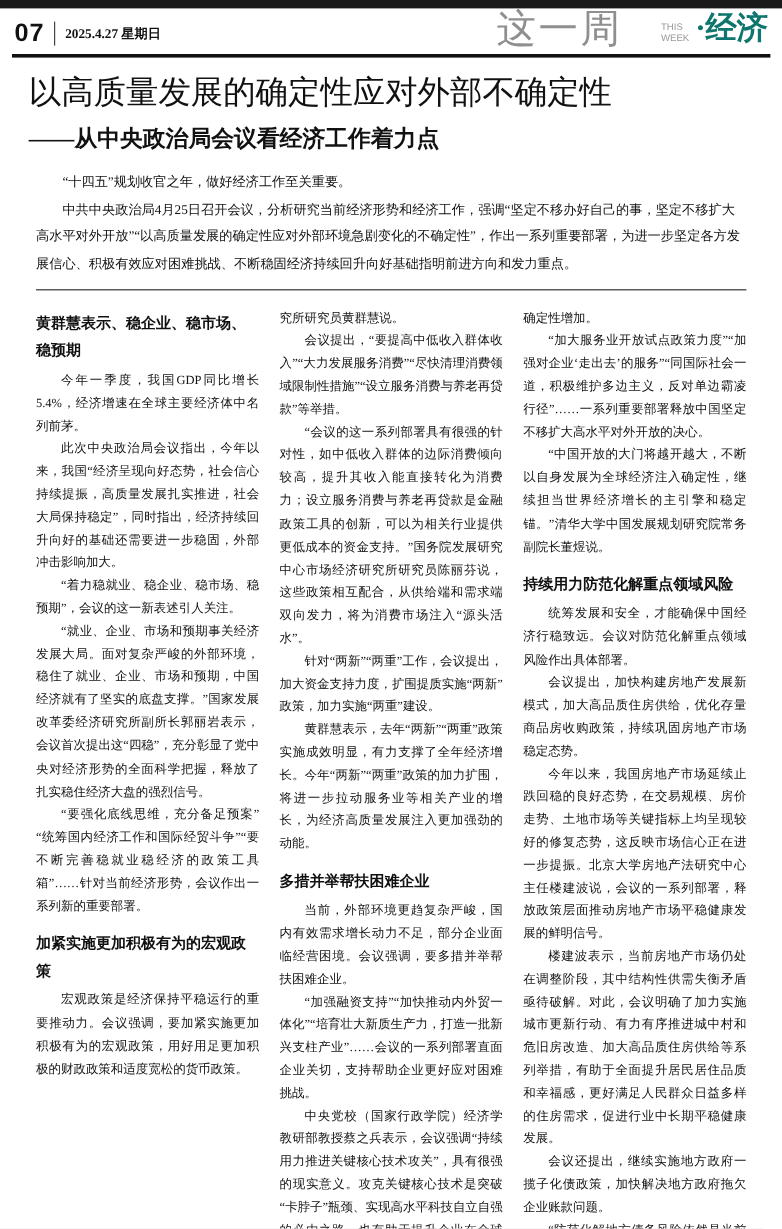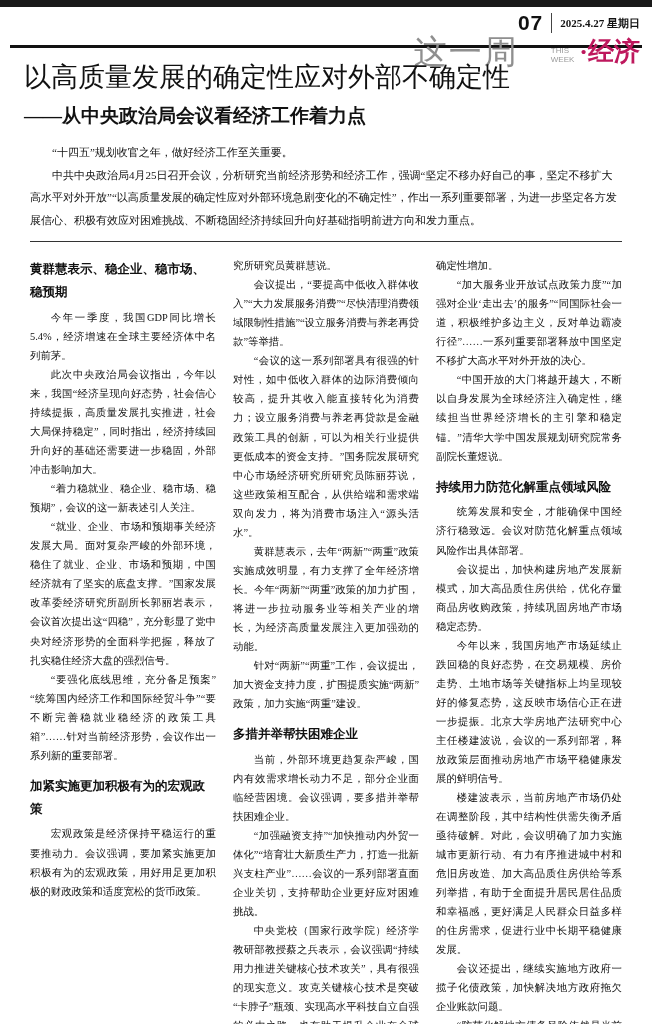--- a/index.html
+++ b/index.html
@@ -7,30 +7,30 @@
   body { font-family:"Liberation Serif", serif; }
   .page {
     position:relative; width:652px; height:1024px; margin:0 auto;
     background:#ffffff; color:#111; overflow:hidden;
   }
   .topbar { height:7px; background:#1a1a1a; width:100%; }
 
   
   .header {
     display:flex; align-items:flex-end; justify-content:space-between;
-    padding:4px 12px 5px 12px; height:38px;flex-direction:column;
+    padding:4px 12px 5px 12px; height:38px;
   }
   .h-left { display:flex; align-items:center; gap:8px; }
   .pageno { font-size:21px; font-weight:700; font-family:"Liberation Sans",sans-serif; letter-spacing:1px; }
   .h-div { width:1px; height:20px; background:#444; }
   .h-date { font-size:11px; font-weight:700; }
   .masthead { display:flex; align-items:center; gap:5px; }
   .mast-main { font-size:33px; font-weight:400; color:#8f8f8f; letter-spacing:2px; line-height:1; font-family:"Liberation Sans",sans-serif; }
   .mast-en { display:flex; flex-direction:column; font-size:8px; color:#9a9a9a; line-height:1.1; font-family:"Liberation Sans",sans-serif; align-self:flex-end; padding-bottom:3px;margin-left:27px;}
-  .mast-sec { font-size:26px; font-weight:900; color:#be185d; line-height:1; }
+  .mast-sec { font-size:26px; font-weight:900; color:#0f766e; line-height:1; }
   .h-right { display:flex; align-items:center; gap:8px; }
   .credits { font-size:9px; font-weight:700; white-space:nowrap; }
   .paper { font-size:17px; font-weight:900; white-space:nowrap; }
   .rule-thick { height:3px; background:#111; margin:0 10px; }
 
   
   .headblock { padding:14px 24px 0 24px; }
   .headline { font-size:27px; font-weight:400; letter-spacing:0px; line-height:1.15; white-space:nowrap; }
   .subheadline { font-size:19px; font-weight:600; margin-top:10px; }
 
@@ -92,22 +92,22 @@
         <p class="p">“着力稳就业、稳企业、稳市场、稳预期”，会议的这一新表述引人关注。</p>
         <p class="p">“就业、企业、市场和预期事关经济发展大局。面对复杂严峻的外部环境，稳住了就业、企业、市场和预期，中国经济就有了坚实的底盘支撑。”国家发展改革委经济研究所副所长郭丽岩表示，会议首次提出这“四稳”，充分彰显了党中央对经济形势的全面科学把握，释放了扎实稳住经济大盘的强烈信号。</p>
         <p class="p">“要强化底线思维，充分备足预案”“统筹国内经济工作和国际经贸斗争”“要不断完善稳就业稳经济的政策工具箱”……针对当前经济形势，会议作出一系列新的重要部署。</p>
         <h3 class="h">加紧实施更加积极有为的宏观政策</h3>
         <p class="p">宏观政策是经济保持平稳运行的重要推动力。会议强调，要加紧实施更加积极有为的宏观政策，用好用足更加积极的财政政策和适度宽松的货币政策。</p>
       </div>
     <div class="col">
         <p class="pc">究所研究员黄群慧说。</p>
         <p class="p">会议提出，“要提高中低收入群体收入”“大力发展服务消费”“尽快清理消费领域限制性措施”“设立服务消费与养老再贷款”等举措。</p>
         <p class="p">“会议的这一系列部署具有很强的针对性，如中低收入群体的边际消费倾向较高，提升其收入能直接转化为消费力；设立服务消费与养老再贷款是金融政策工具的创新，可以为相关行业提供更低成本的资金支持。”国务院发展研究中心市场经济研究所研究员陈丽芬说，这些政策相互配合，从供给端和需求端双向发力，将为消费市场注入“源头活水”。</p>
+        <p class="p">针对“两新”“两重”工作，会议提出，加大资金支持力度，扩围提质实施“两新”政策，加力实施“两重”建设。</p>
         <p class="p">黄群慧表示，去年“两新”“两重”政策实施成效明显，有力支撑了全年经济增长。今年“两新”“两重”政策的加力扩围，将进一步拉动服务业等相关产业的增长，为经济高质量发展注入更加强劲的动能。</p>
-        <p class="p">针对“两新”“两重”工作，会议提出，加大资金支持力度，扩围提质实施“两新”政策，加力实施“两重”建设。</p>
         <h3 class="h">多措并举帮扶困难企业</h3>
         <p class="p">当前，外部环境更趋复杂严峻，国内有效需求增长动力不足，部分企业面临经营困境。会议强调，要多措并举帮扶困难企业。</p>
         <p class="p">“加强融资支持”“加快推动内外贸一体化”“培育壮大新质生产力，打造一批新兴支柱产业”……会议的一系列部署直面企业关切，支持帮助企业更好应对困难挑战。</p>
         <p class="p">中央党校（国家行政学院）经济学教研部教授蔡之兵表示，会议强调“持续用力推进关键核心技术攻关”，具有很强的现实意义。攻克关键核心技术是突破“卡脖子”瓶颈、实现高水平科技自立自强的必由之路，也有助于提升企业在全球产业链中的竞争力。</p>
       </div>
     <div class="col">
         <p class="pc">确定性增加。</p>
         <p class="p">“加大服务业开放试点政策力度”“加强对企业‘走出去’的服务”“同国际社会一道，积极维护多边主义，反对单边霸凌行径”……一系列重要部署释放中国坚定不移扩大高水平对外开放的决心。</p>
         <p class="p">“中国开放的大门将越开越大，不断以自身发展为全球经济注入确定性，继续担当世界经济增长的主引擎和稳定锚。”清华大学中国发展规划研究院常务副院长董煜说。</p>
         <h3 class="h">持续用力防范化解重点领域风险</h3>

